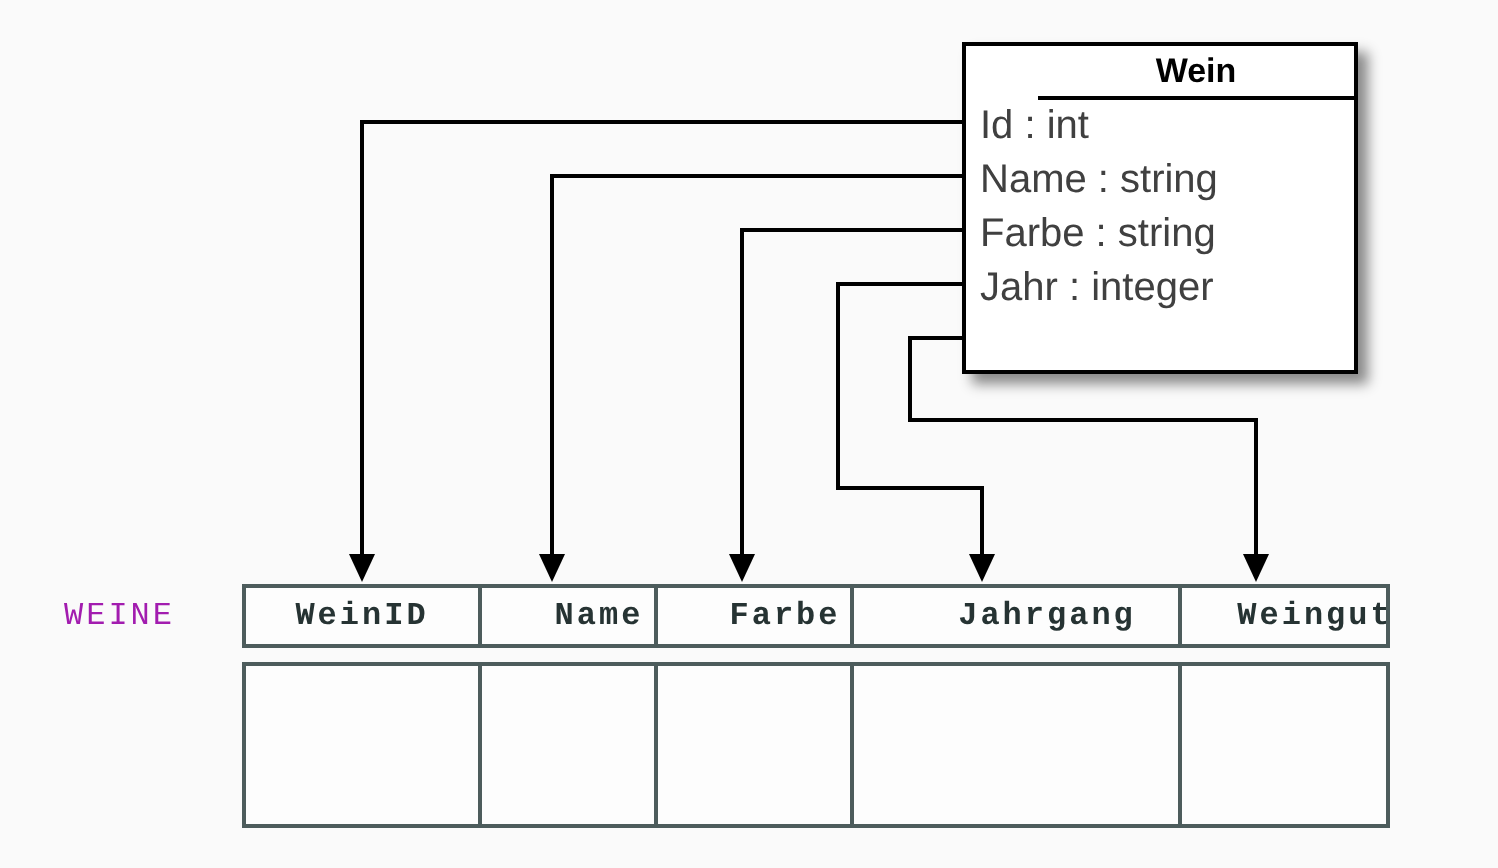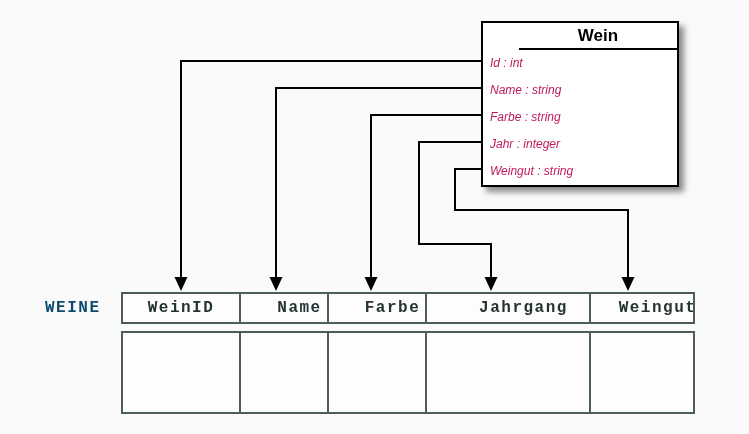--- a/index.html
+++ b/index.html
@@ -24,36 +24,35 @@
   .class-box .title{
     height:25px;line-height:25px;
     text-align:center;
     font-weight:bold;font-size:17px;color:#000;
     border-bottom:2px solid #000000;
     margin-left:36px;
   }
   .class-box .attr{
     height:27px;line-height:27px;
     padding-left:7px;
-    font-size:12px;color:#be185d;
+    font-size:20px;color:#404040;
     white-space:nowrap;
-    font-style:italic;
   }
 
   
   svg.connectors{position:absolute;left:0;top:0;z-index:2;}
   svg.connectors path{stroke:#000000;stroke-width:2;fill:none;}
   svg.connectors polygon{fill:#000000;stroke:none;}
 
   
   .tbl-label{
-    position:absolute;left:45px;top:299px;
+    position:absolute;left:32px;top:299px;
     font-family:"Liberation Mono","DejaVu Sans Mono",monospace;
-    font-weight:bold;font-size:16px;letter-spacing:1.5px;
-    color:#0c4a6e;
+    font-weight:normal;font-size:16px;letter-spacing:1.5px;
+    color:#a21caf;
     z-index:3;
   }
   .tbl-strip{
     position:absolute;left:121px;width:574px;
     box-sizing:border-box;
     border:2px solid #4d5c5c;
     background:#fdfdfd;
     display:flex;
     z-index:3;
   }
@@ -102,21 +101,20 @@
       <polygon points="621.5,277 634.5,277 628,291"></polygon>
     </g>
   </svg>
 
   <div class="class-box">
     <div class="title">Wein</div>
     <div class="attr">Id : int</div>
     <div class="attr">Name : string</div>
     <div class="attr">Farbe : string</div>
     <div class="attr">Jahr : integer</div>
-    <div class="attr">Weingut : string</div>
   </div>
 
   <div class="tbl-label">WEINE</div>
 
   <div class="tbl-strip tbl-header">
     <div class="cell c0">WeinID</div>
     <div class="cell c1">Name</div>
     <div class="cell c2">Farbe</div>
     <div class="cell c3">Jahrgang</div>
     <div class="cell c4">Weingut</div>

